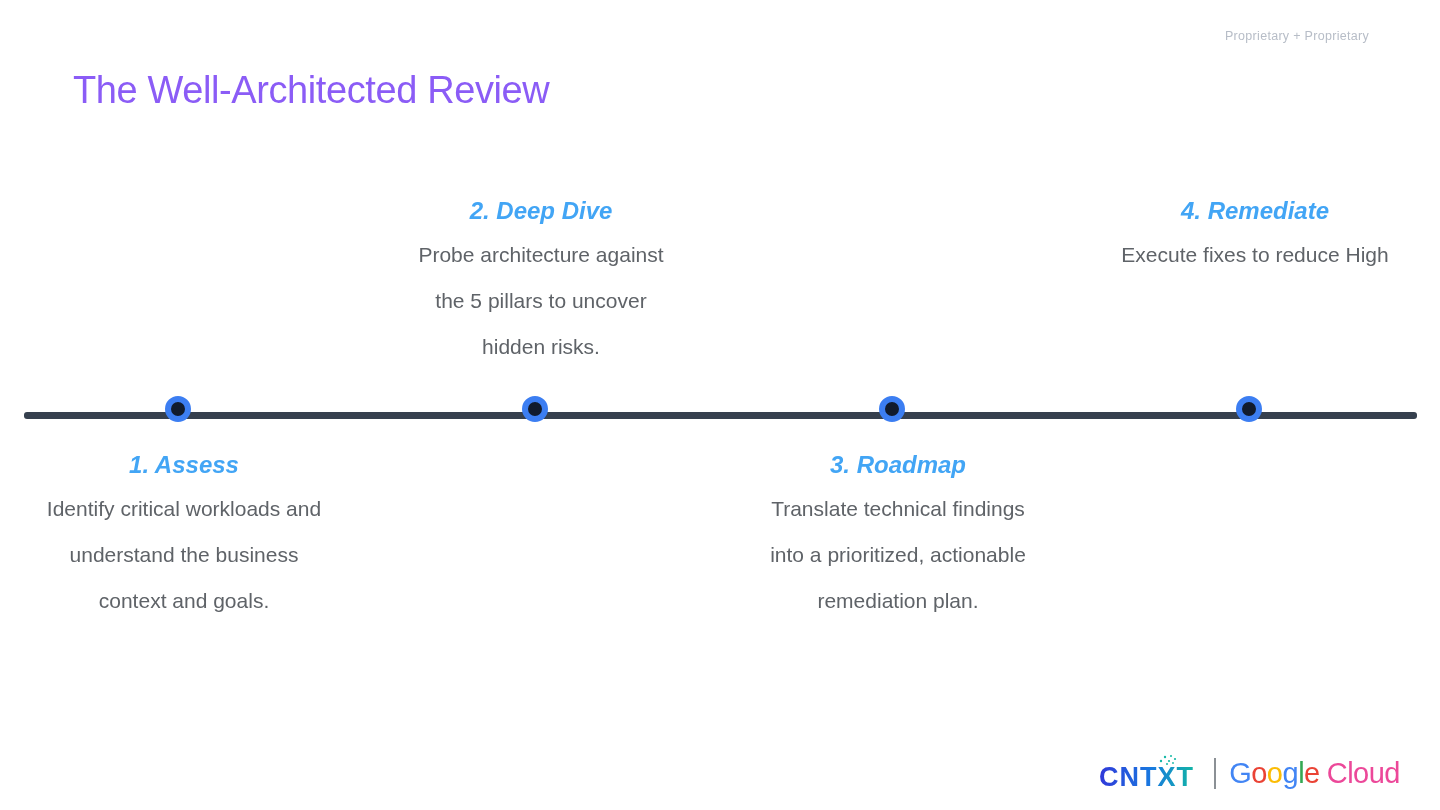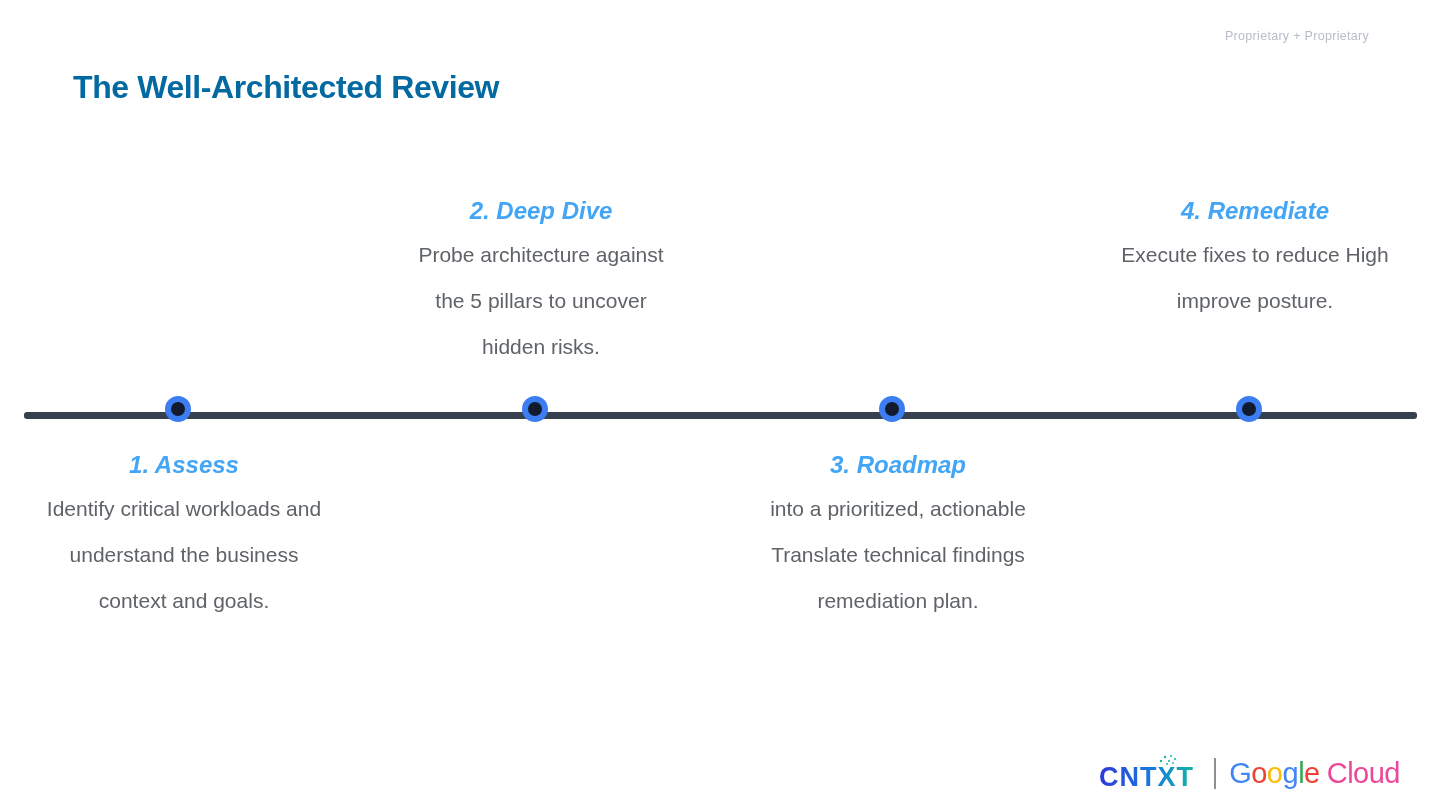--- a/index.html
+++ b/index.html
@@ -20,24 +20,24 @@
     right: 71px;
     font-size: 12.5px;
     letter-spacing: 0.3px;
     color: #b7bdc7;
   }
 
   .title {
     position: absolute;
     top: 69px;
     left: 73px;
-    font-size: 32px;
-    font-weight: 700;
+    font-size: 38px;
+    font-weight: 400;
     letter-spacing: -0.4px;
-    color: #0369a1;
+    color: #8b5cf6;
   }
 
   
   .timeline-line {
     position: absolute;
     top: 412px;
     left: 24px;
     width: 1393px;
     height: 7px;
     border-radius: 3px;
@@ -134,29 +134,28 @@
 
   <div class="step step-above step-2">
     <div class="step-label">2. Deep Dive</div>
     <div class="step-line">Probe architecture against</div>
     <div class="step-line">the 5 pillars to uncover</div>
     <div class="step-line">hidden risks.</div>
   </div>
 
   <div class="step step-below step-3">
     <div class="step-label">3. Roadmap</div>
+    <div class="step-line">Translate technical findings</div>
     <div class="step-line">into a prioritized, actionable</div>
-    <div class="step-line">Translate technical findings</div>
     <div class="step-line">remediation plan.</div>
   </div>
 
   <div class="step step-above step-4">
     <div class="step-label">4. Remediate</div>
     <div class="step-line">Execute fixes to reduce High</div>
-    <div class="step-line">improve posture.</div>
   </div>
 
   <div class="footer">
 
     <svg width="102" height="42" viewBox="0 0 102 42">
       <defs>
         <linearGradient id="cntxtGrad" x1="0" y1="0" x2="1" y2="0">
           <stop offset="0" stop-color="#3038d9"></stop>
           <stop offset="0.55" stop-color="#1879e0"></stop>
           <stop offset="1" stop-color="#12b5a5"></stop>

